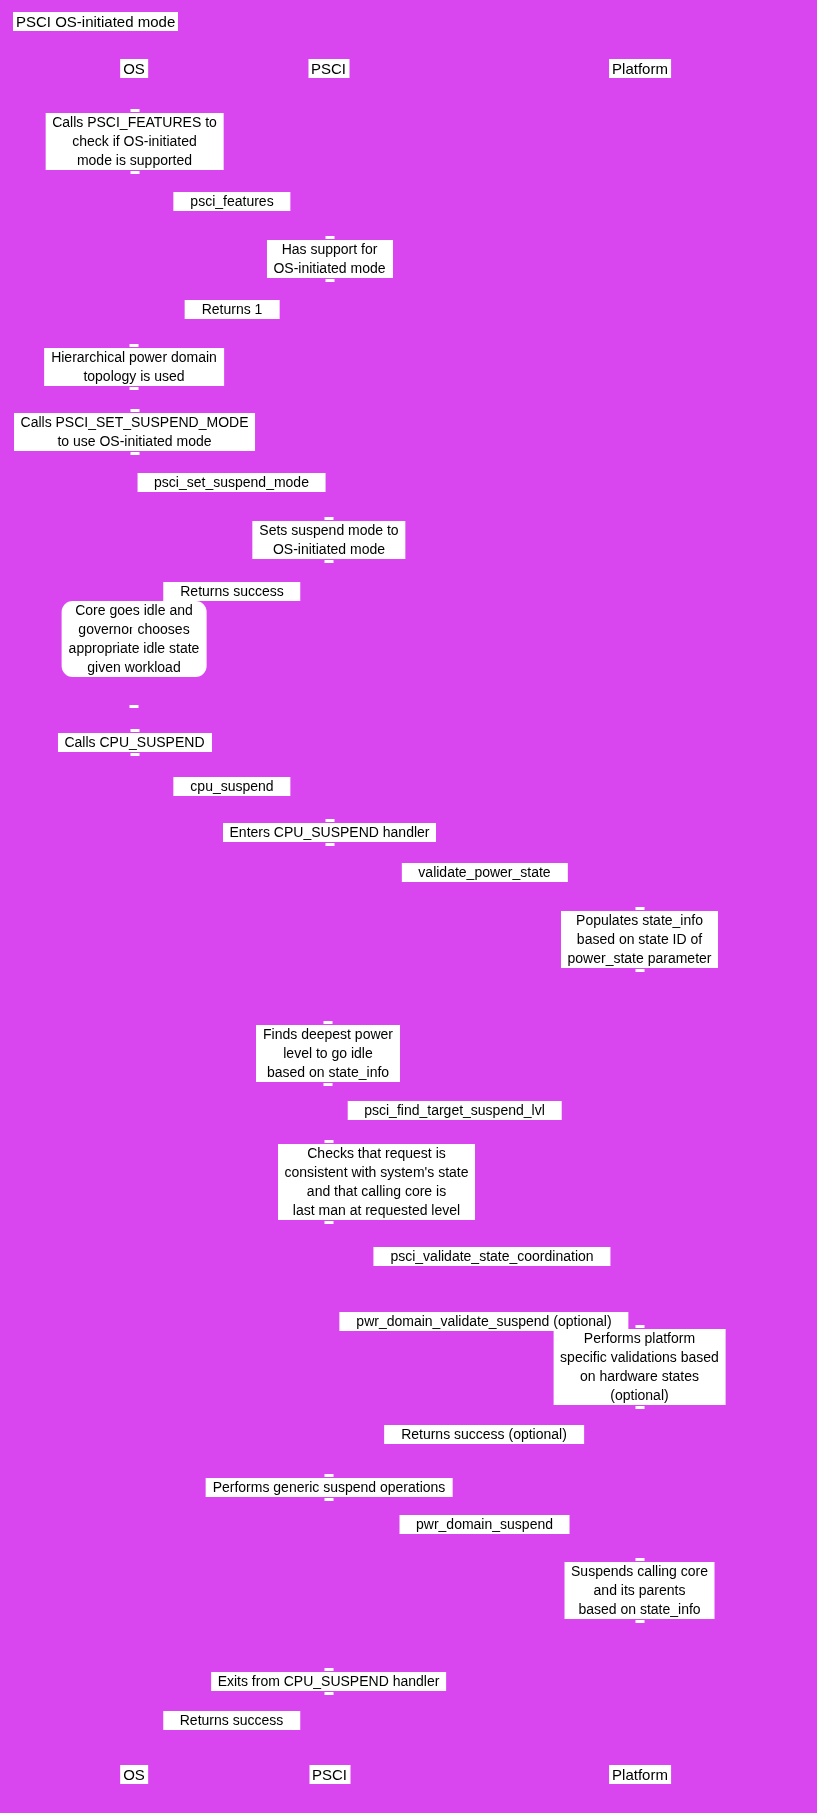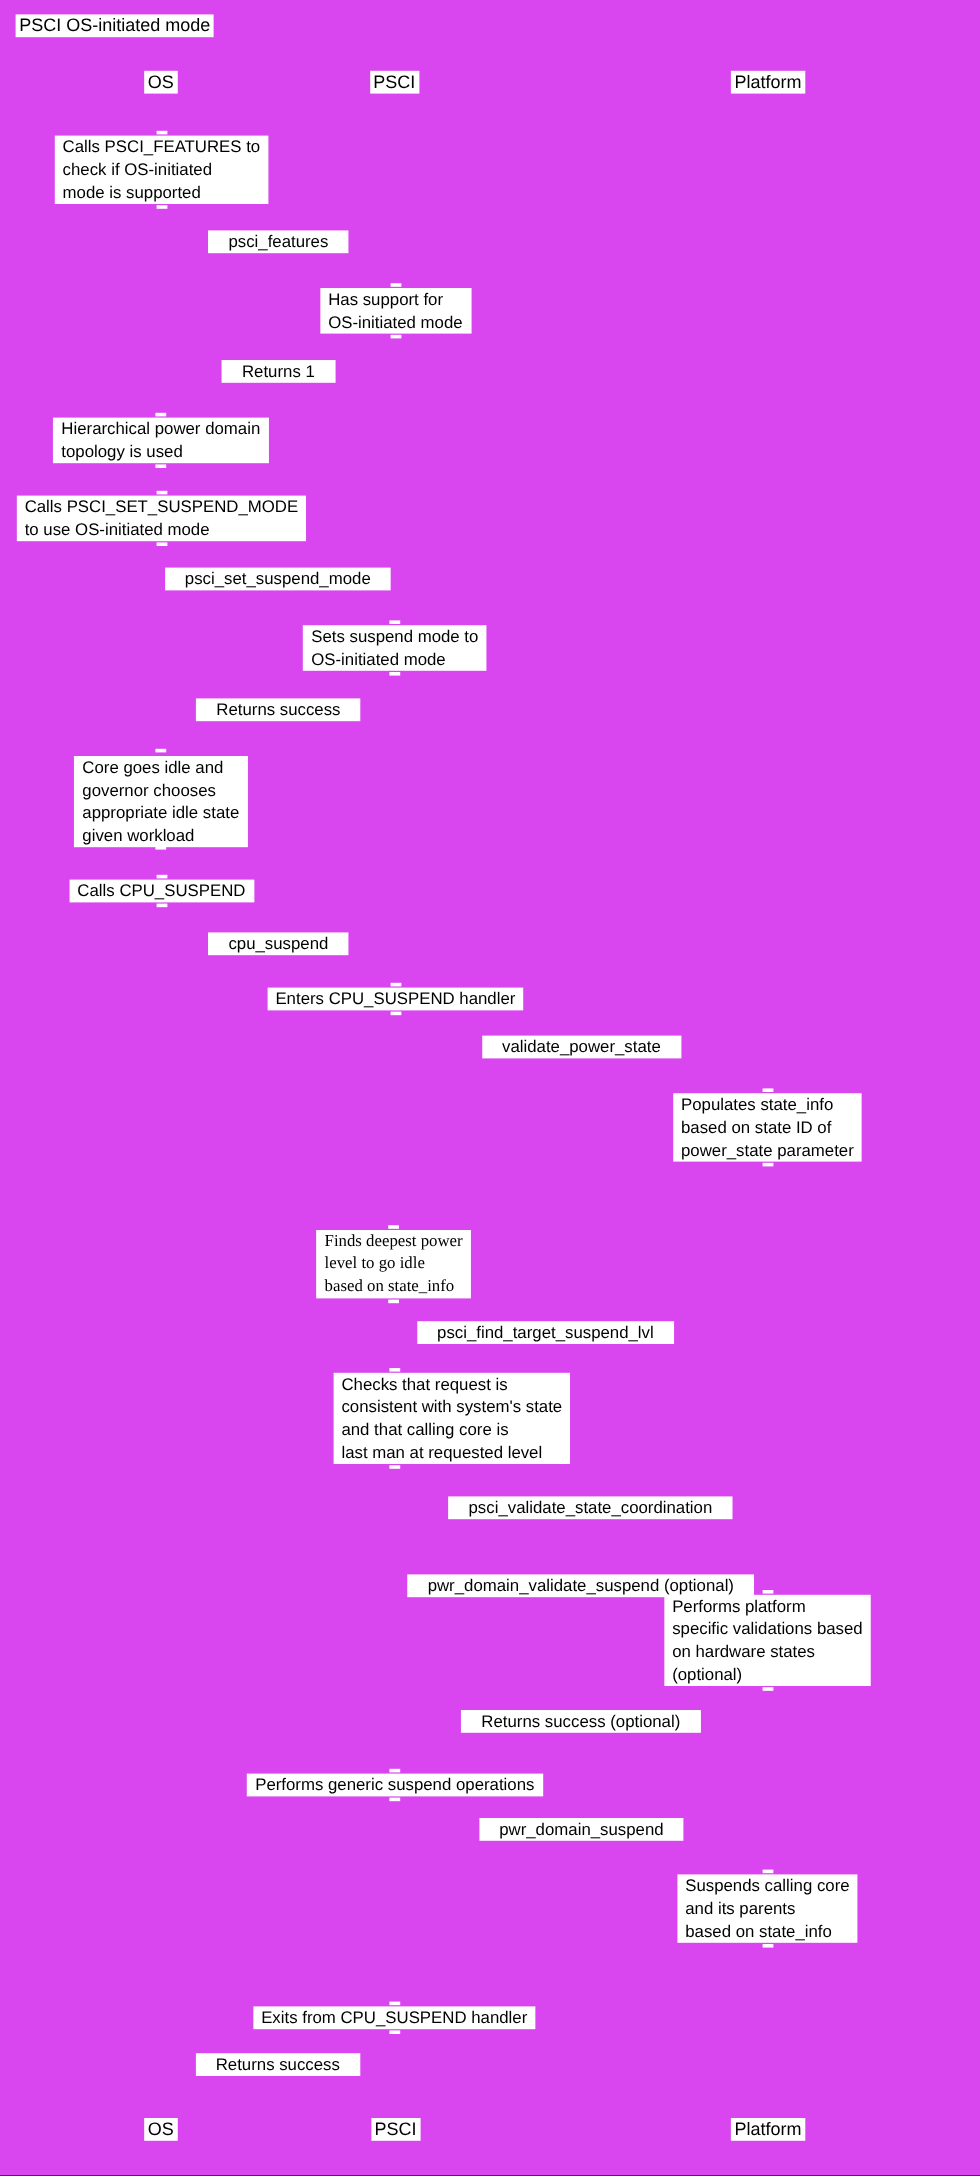--- a/index.html
+++ b/index.html
@@ -10,21 +10,21 @@
     overflow:hidden;
     font-family:"Liberation Sans",sans-serif;
   }
   .box{
     position:absolute;
     background:#fff;
     color:#000;
     font-size:14px;
     line-height:19px;
     white-space:pre;
-    text-align:left;
+    text-align:center;
     transform:translateX(-50%);
   }
   .box.left{transform:none;text-align:left;}
   .title{font-size:15px;padding:0 3px;}
   .participant{font-size:15px;padding:0 3px;}
   .note{padding:0 7px;}
   .message{padding:0 17px;}
   .tick{
     position:absolute;
     width:9px;height:3px;
@@ -58,40 +58,40 @@
     <div class="box note" style="left: 134.5px; top: 413px;">Calls PSCI_SET_SUSPEND_MODE
 to use OS-initiated mode</div>
     <div class="tick" style="left: 134.5px; top: 409px;"></div>
     <div class="tick" style="left: 134.5px; top: 452px;"></div>
     <div class="box message" style="left: 231.5px; top: 473px;">psci_set_suspend_mode</div>
     <div class="box note" style="left: 329px; top: 521px;">Sets suspend mode to
 OS-initiated mode</div>
     <div class="tick" style="left: 329px; top: 517px;"></div>
     <div class="tick" style="left: 329px; top: 560px;"></div>
     <div class="box message" style="left: 232px; top: 582px;">Returns success</div>
-    <div class="box note" style="left: 134px; top: 630px;">Core goes idle and
+    <div class="box note" style="left: 134px; top: 601px; border-radius: 11px;">Core goes idle and
 governor chooses
 appropriate idle state
 given workload</div>
     <div class="tick" style="left: 134px; top: 624px;"></div>
     <div class="tick" style="left: 134px; top: 705px;"></div>
     <div class="box note" style="left: 134.5px; top: 733px;">Calls CPU_SUSPEND</div>
     <div class="tick" style="left: 134.5px; top: 729px;"></div>
     <div class="tick" style="left: 134.5px; top: 753px;"></div>
     <div class="box message" style="left: 232px; top: 777px;">cpu_suspend</div>
     <div class="box note" style="left: 329.5px; top: 823px;">Enters CPU_SUSPEND handler</div>
     <div class="tick" style="left: 329.5px; top: 819px;"></div>
     <div class="tick" style="left: 329.5px; top: 843px;"></div>
     <div class="box message" style="left: 484.5px; top: 863px;">validate_power_state</div>
     <div class="box note" style="left: 639.5px; top: 911px;">Populates state_info
 based on state ID of
 power_state parameter</div>
     <div class="tick" style="left: 639.5px; top: 907px;"></div>
     <div class="tick" style="left: 639.5px; top: 969px;"></div>
-    <div class="box note" style="left: 328px; top: 1025px; font-family: Liberation Serif, serif;">Finds deepest power
+    <div class="box note" style="left: 328px; top: 1025px;">Finds deepest power
 level to go idle
 based on state_info</div>
     <div class="tick" style="left: 328px; top: 1021px;"></div>
     <div class="tick" style="left: 328px; top: 1083px;"></div>
     <div class="box message" style="left: 454.5px; top: 1101px;">psci_find_target_suspend_lvl</div>
     <div class="box note" style="left: 328.5px; top: 1144px; margin-left: 48px;">Checks that request is
 consistent with system's state
 and that calling core is
 last man at requested level</div>
     <div class="tick" style="left: 328.5px; top: 1140px;"></div>

